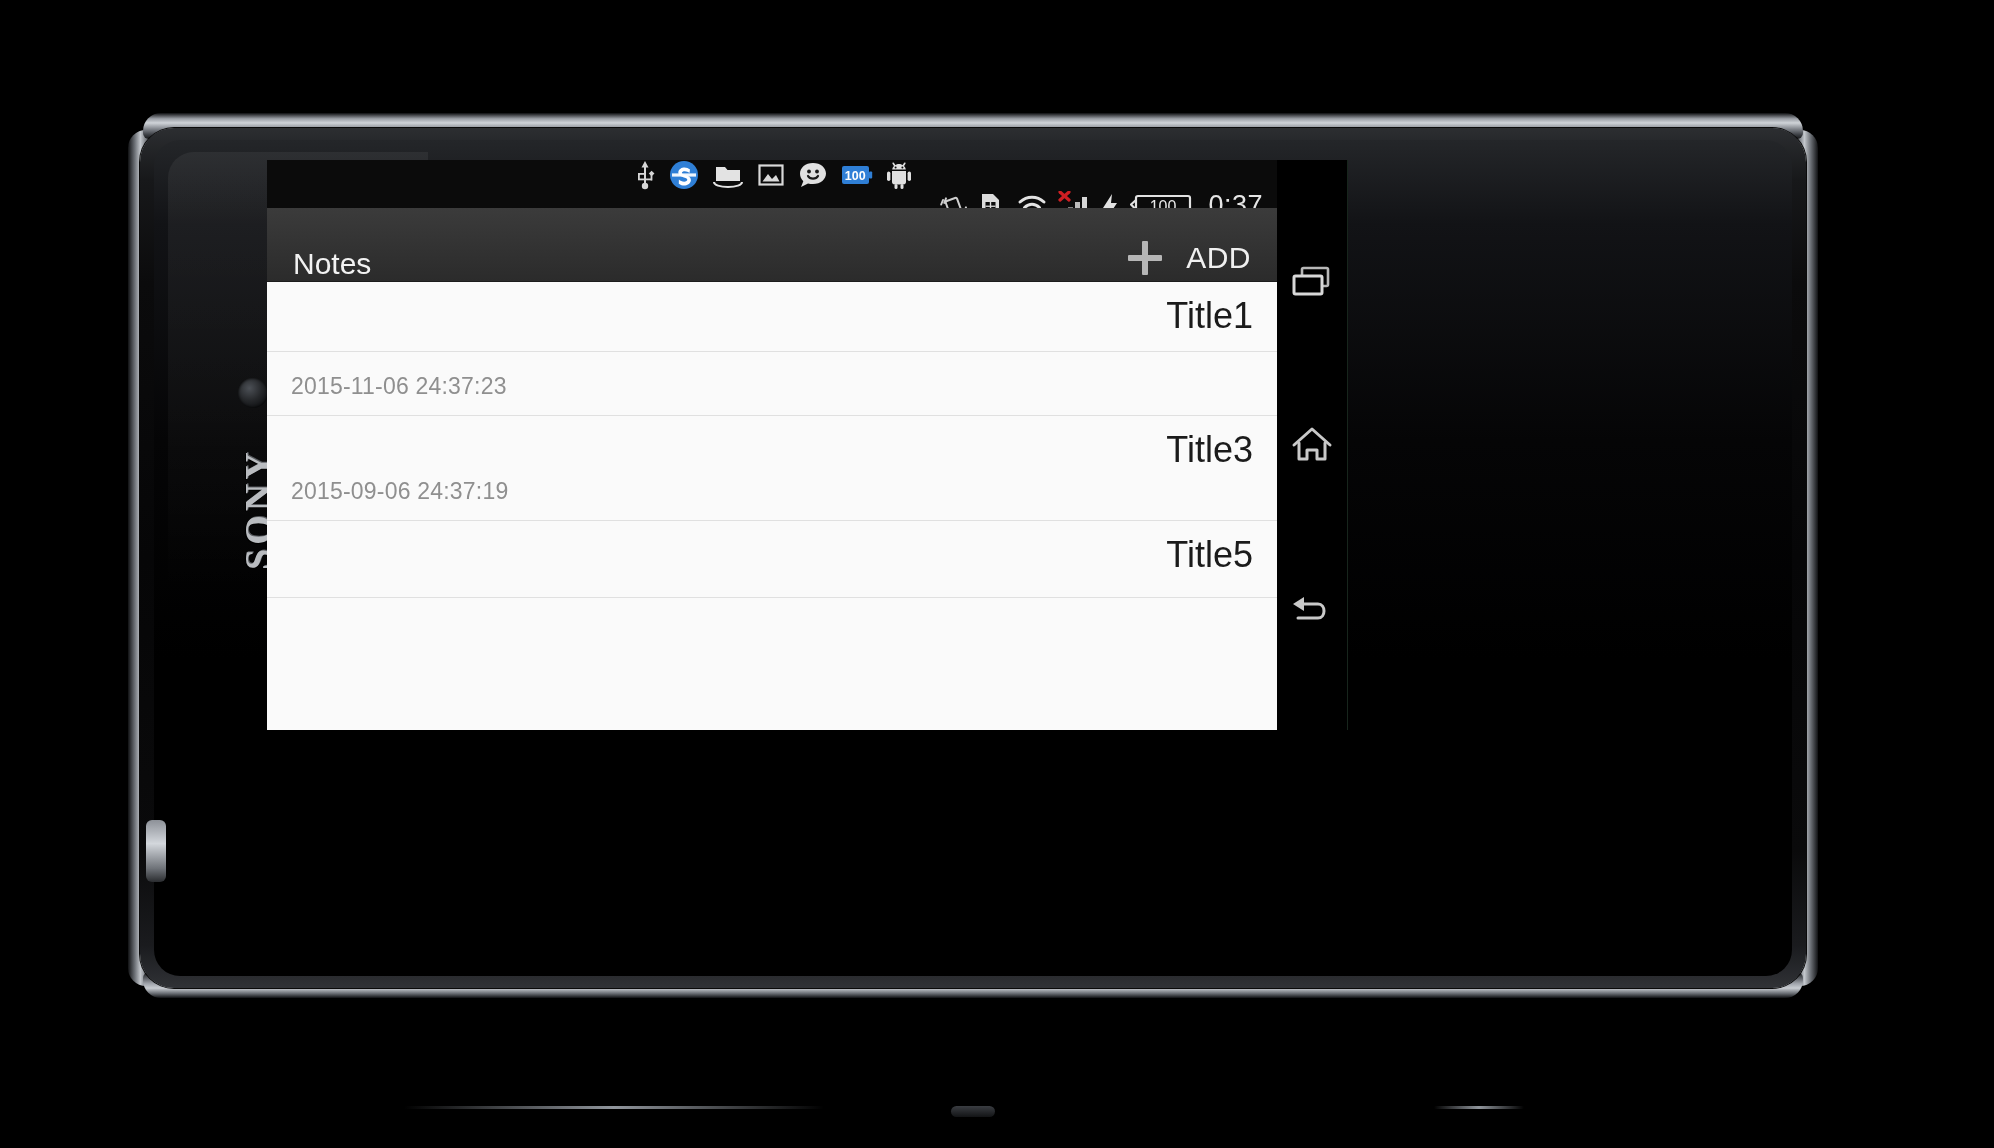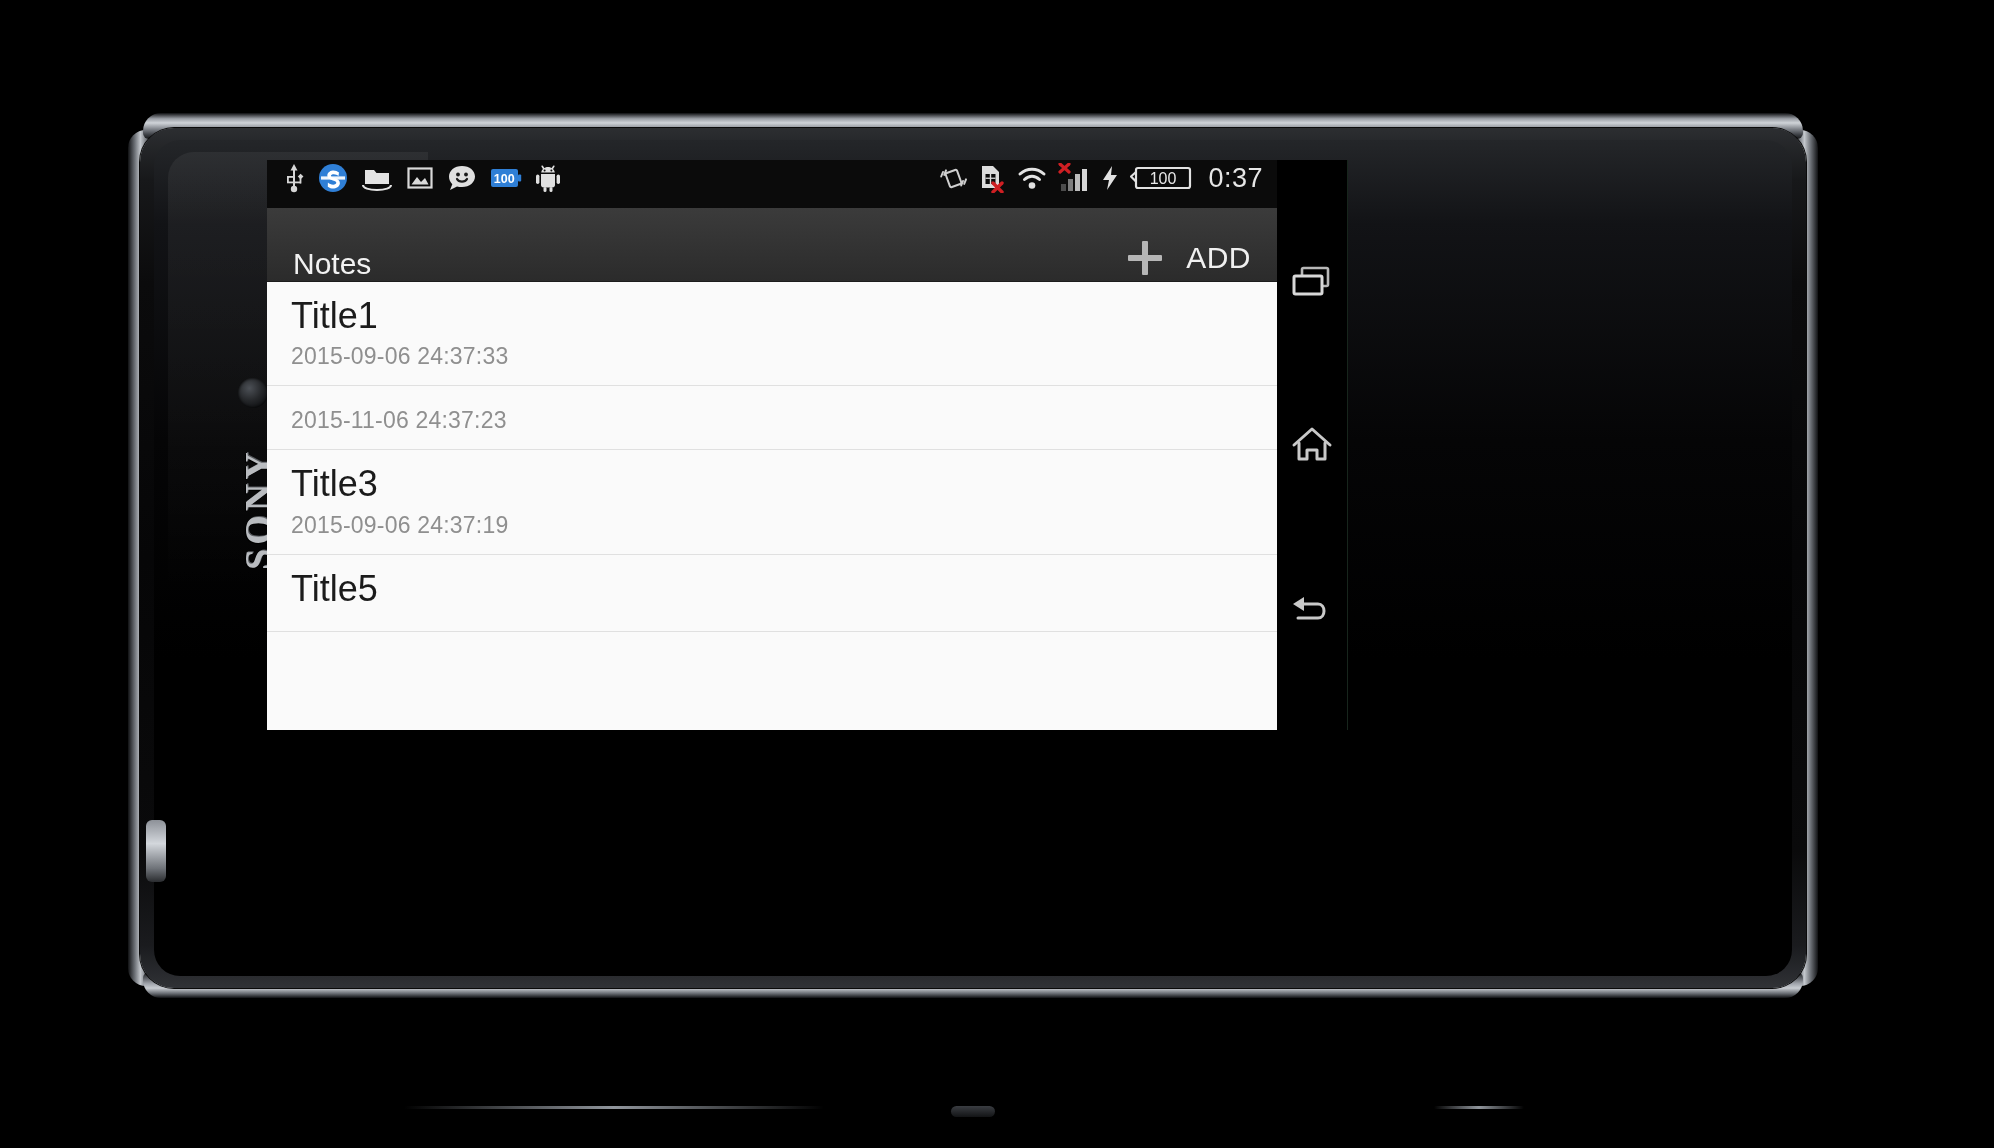--- a/index.html
+++ b/index.html
@@ -178,20 +178,21 @@
 
   
   #statusbar {
     position: relative;
     height: 48px;
     background: #0b0b0b;
     display: flex;
     align-items: center;
     padding: 0 14px 12px 16px;
     box-sizing: border-box;
+    flex-direction: column;
   }
   #status-left {
     display: flex;
     align-items: center;
     gap: 13px;
     flex: 0 0 auto;
   }
   #status-right {
     margin-left: auto;
     display: flex;
@@ -262,20 +263,21 @@
     padding: 14px 24px 15px 24px;
     border-bottom: 1px solid #e0e0e0;
     background: #fafafa;
     cursor: pointer;
   }
   .note-title {
     color: #1b1b1b;
     font-size: 36px;
     line-height: 1.12;
     font-weight: 400;
+    text-align: right;
   }
   .note-date {
     color: #8f8f8f;
     font-size: 23px;
     margin-top: 7px;
     letter-spacing: .2px;
   }
 
   
   #navbar {
@@ -462,21 +464,20 @@
       <div id="app-title">Notes</div>
       <div id="add-btn">
         <span id="add-plus"></span>
         <span id="add-label">ADD</span>
       </div>
     </div>
 
     <div id="notes-list">
       <div class="note-row">
         <div class="note-title">Title1</div>
-        <div class="note-date">2015-09-06 24:37:33</div>
       </div>
       <div class="note-row">
         <div class="note-date">2015-11-06 24:37:23</div>
       </div>
       <div class="note-row">
         <div class="note-title">Title3</div>
         <div class="note-date">2015-09-06 24:37:19</div>
       </div>
       <div class="note-row">
         <div class="note-title">Title5</div>

